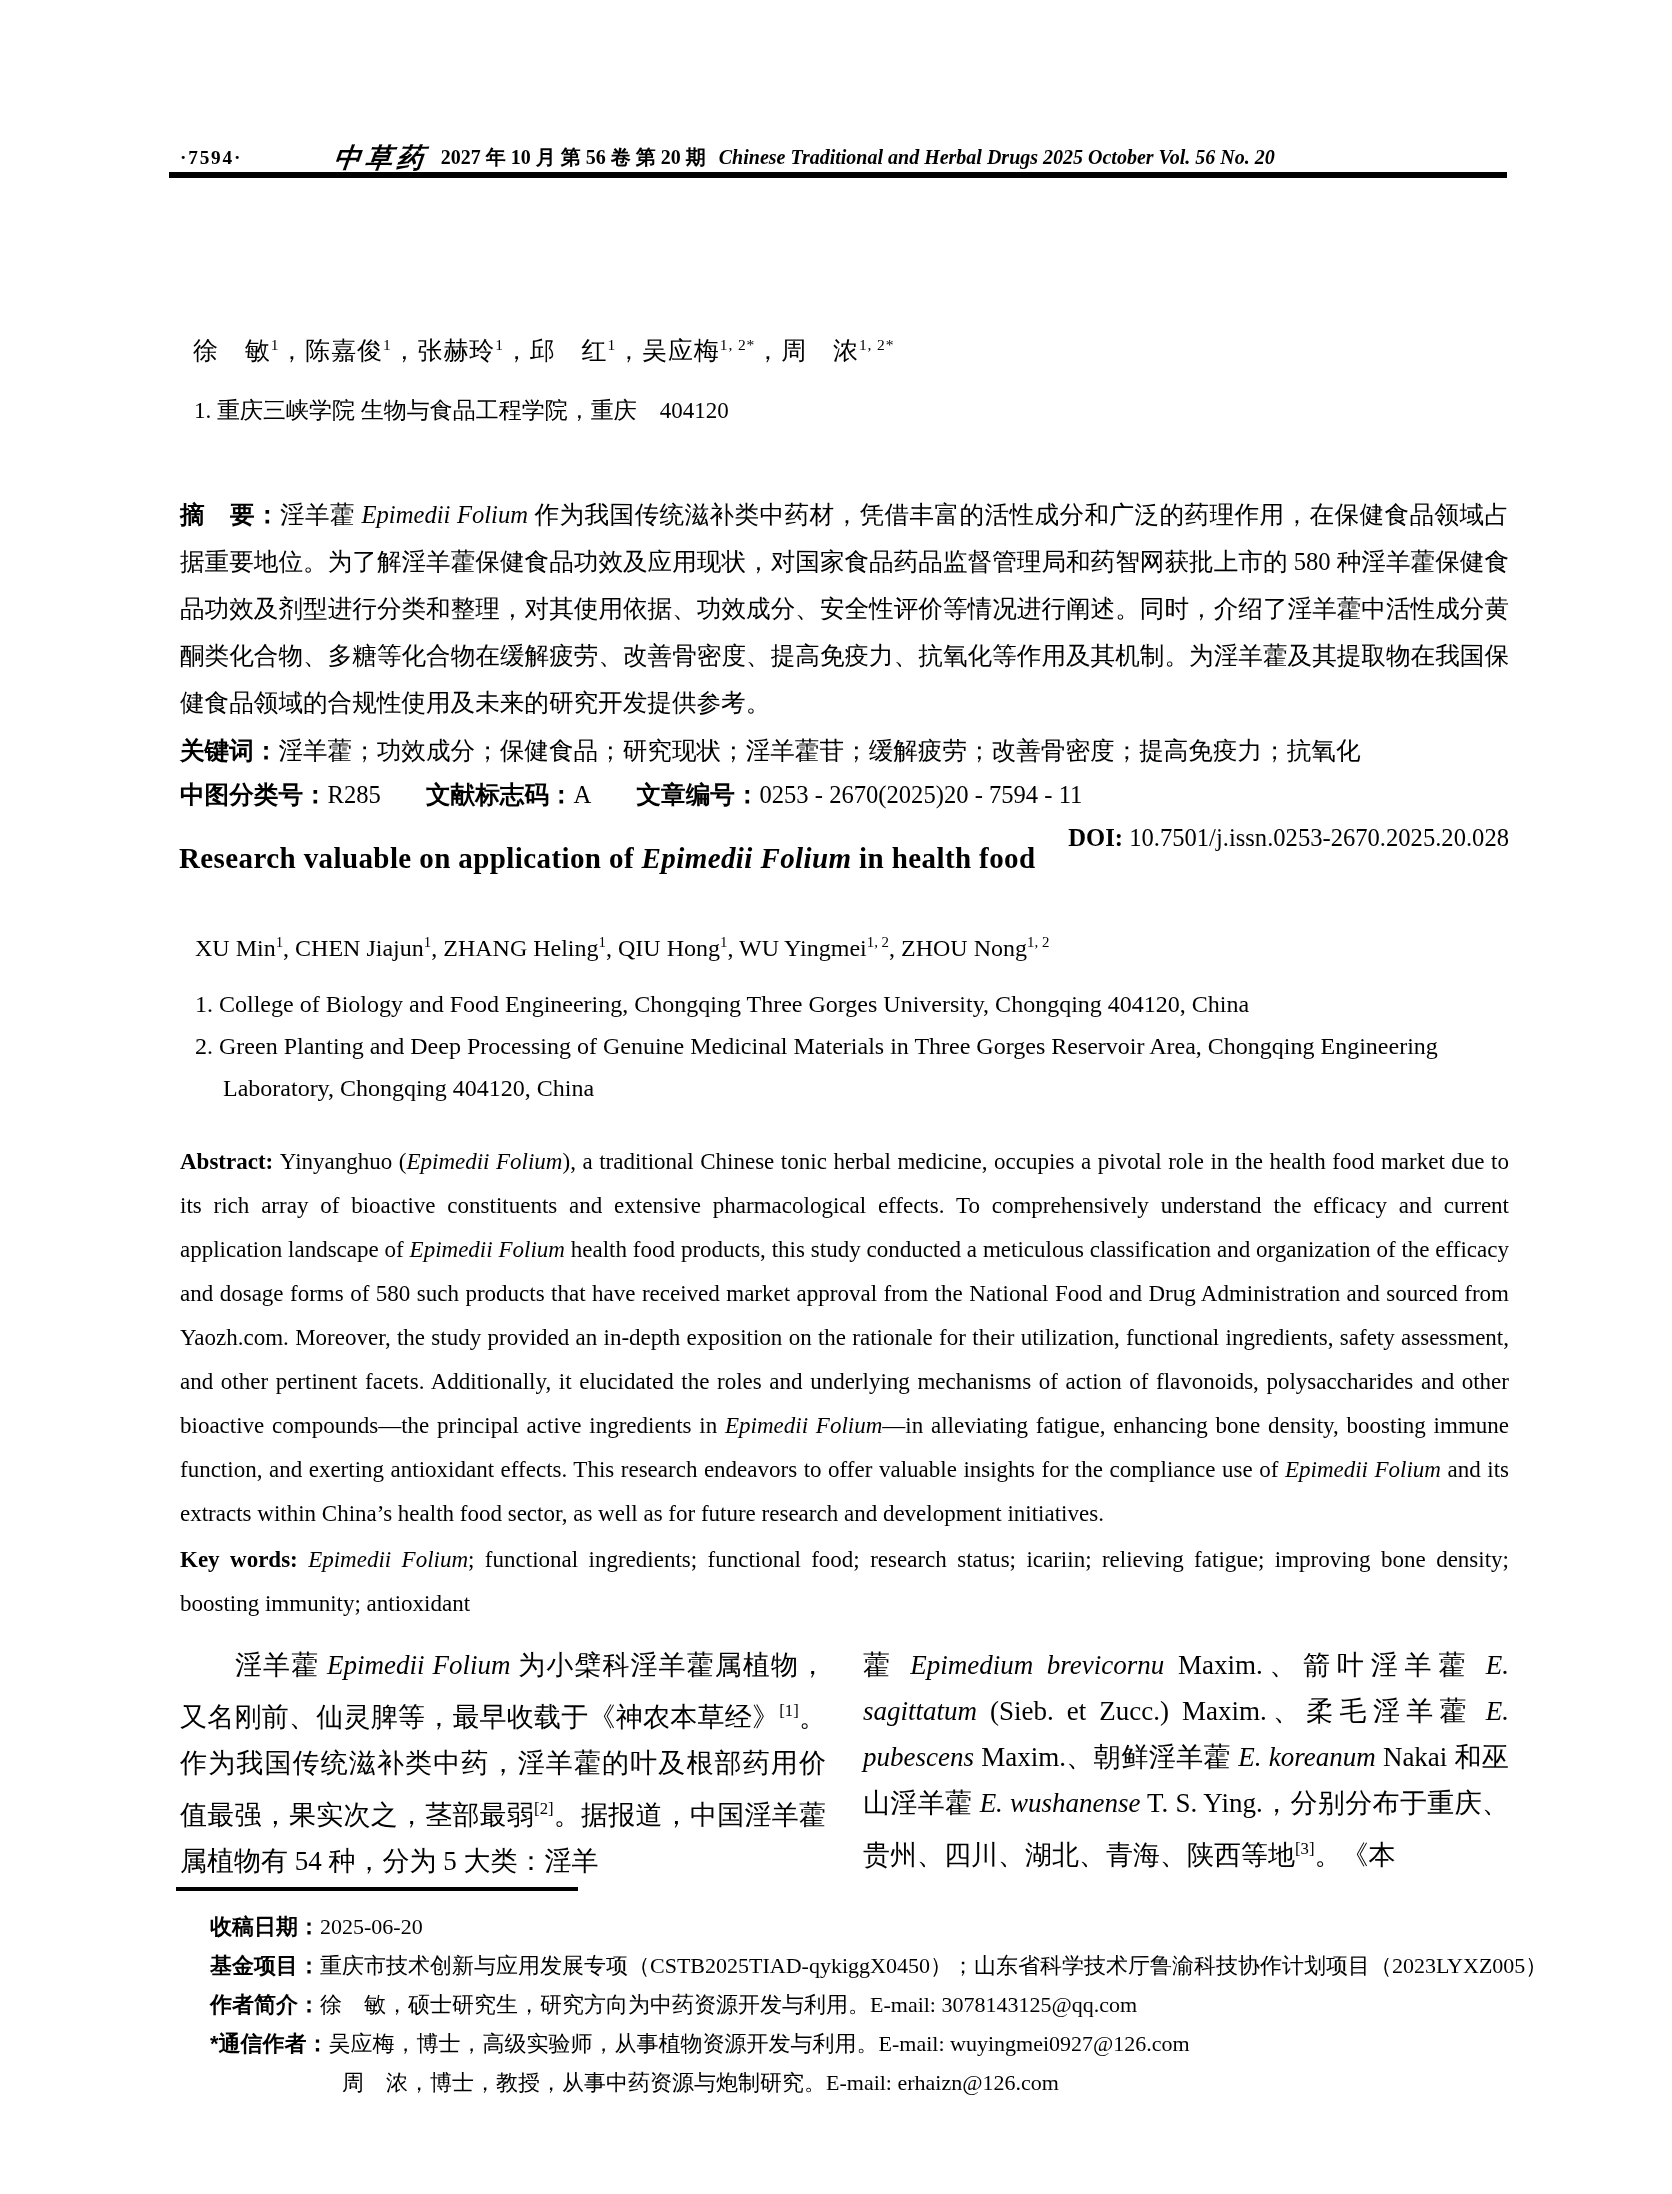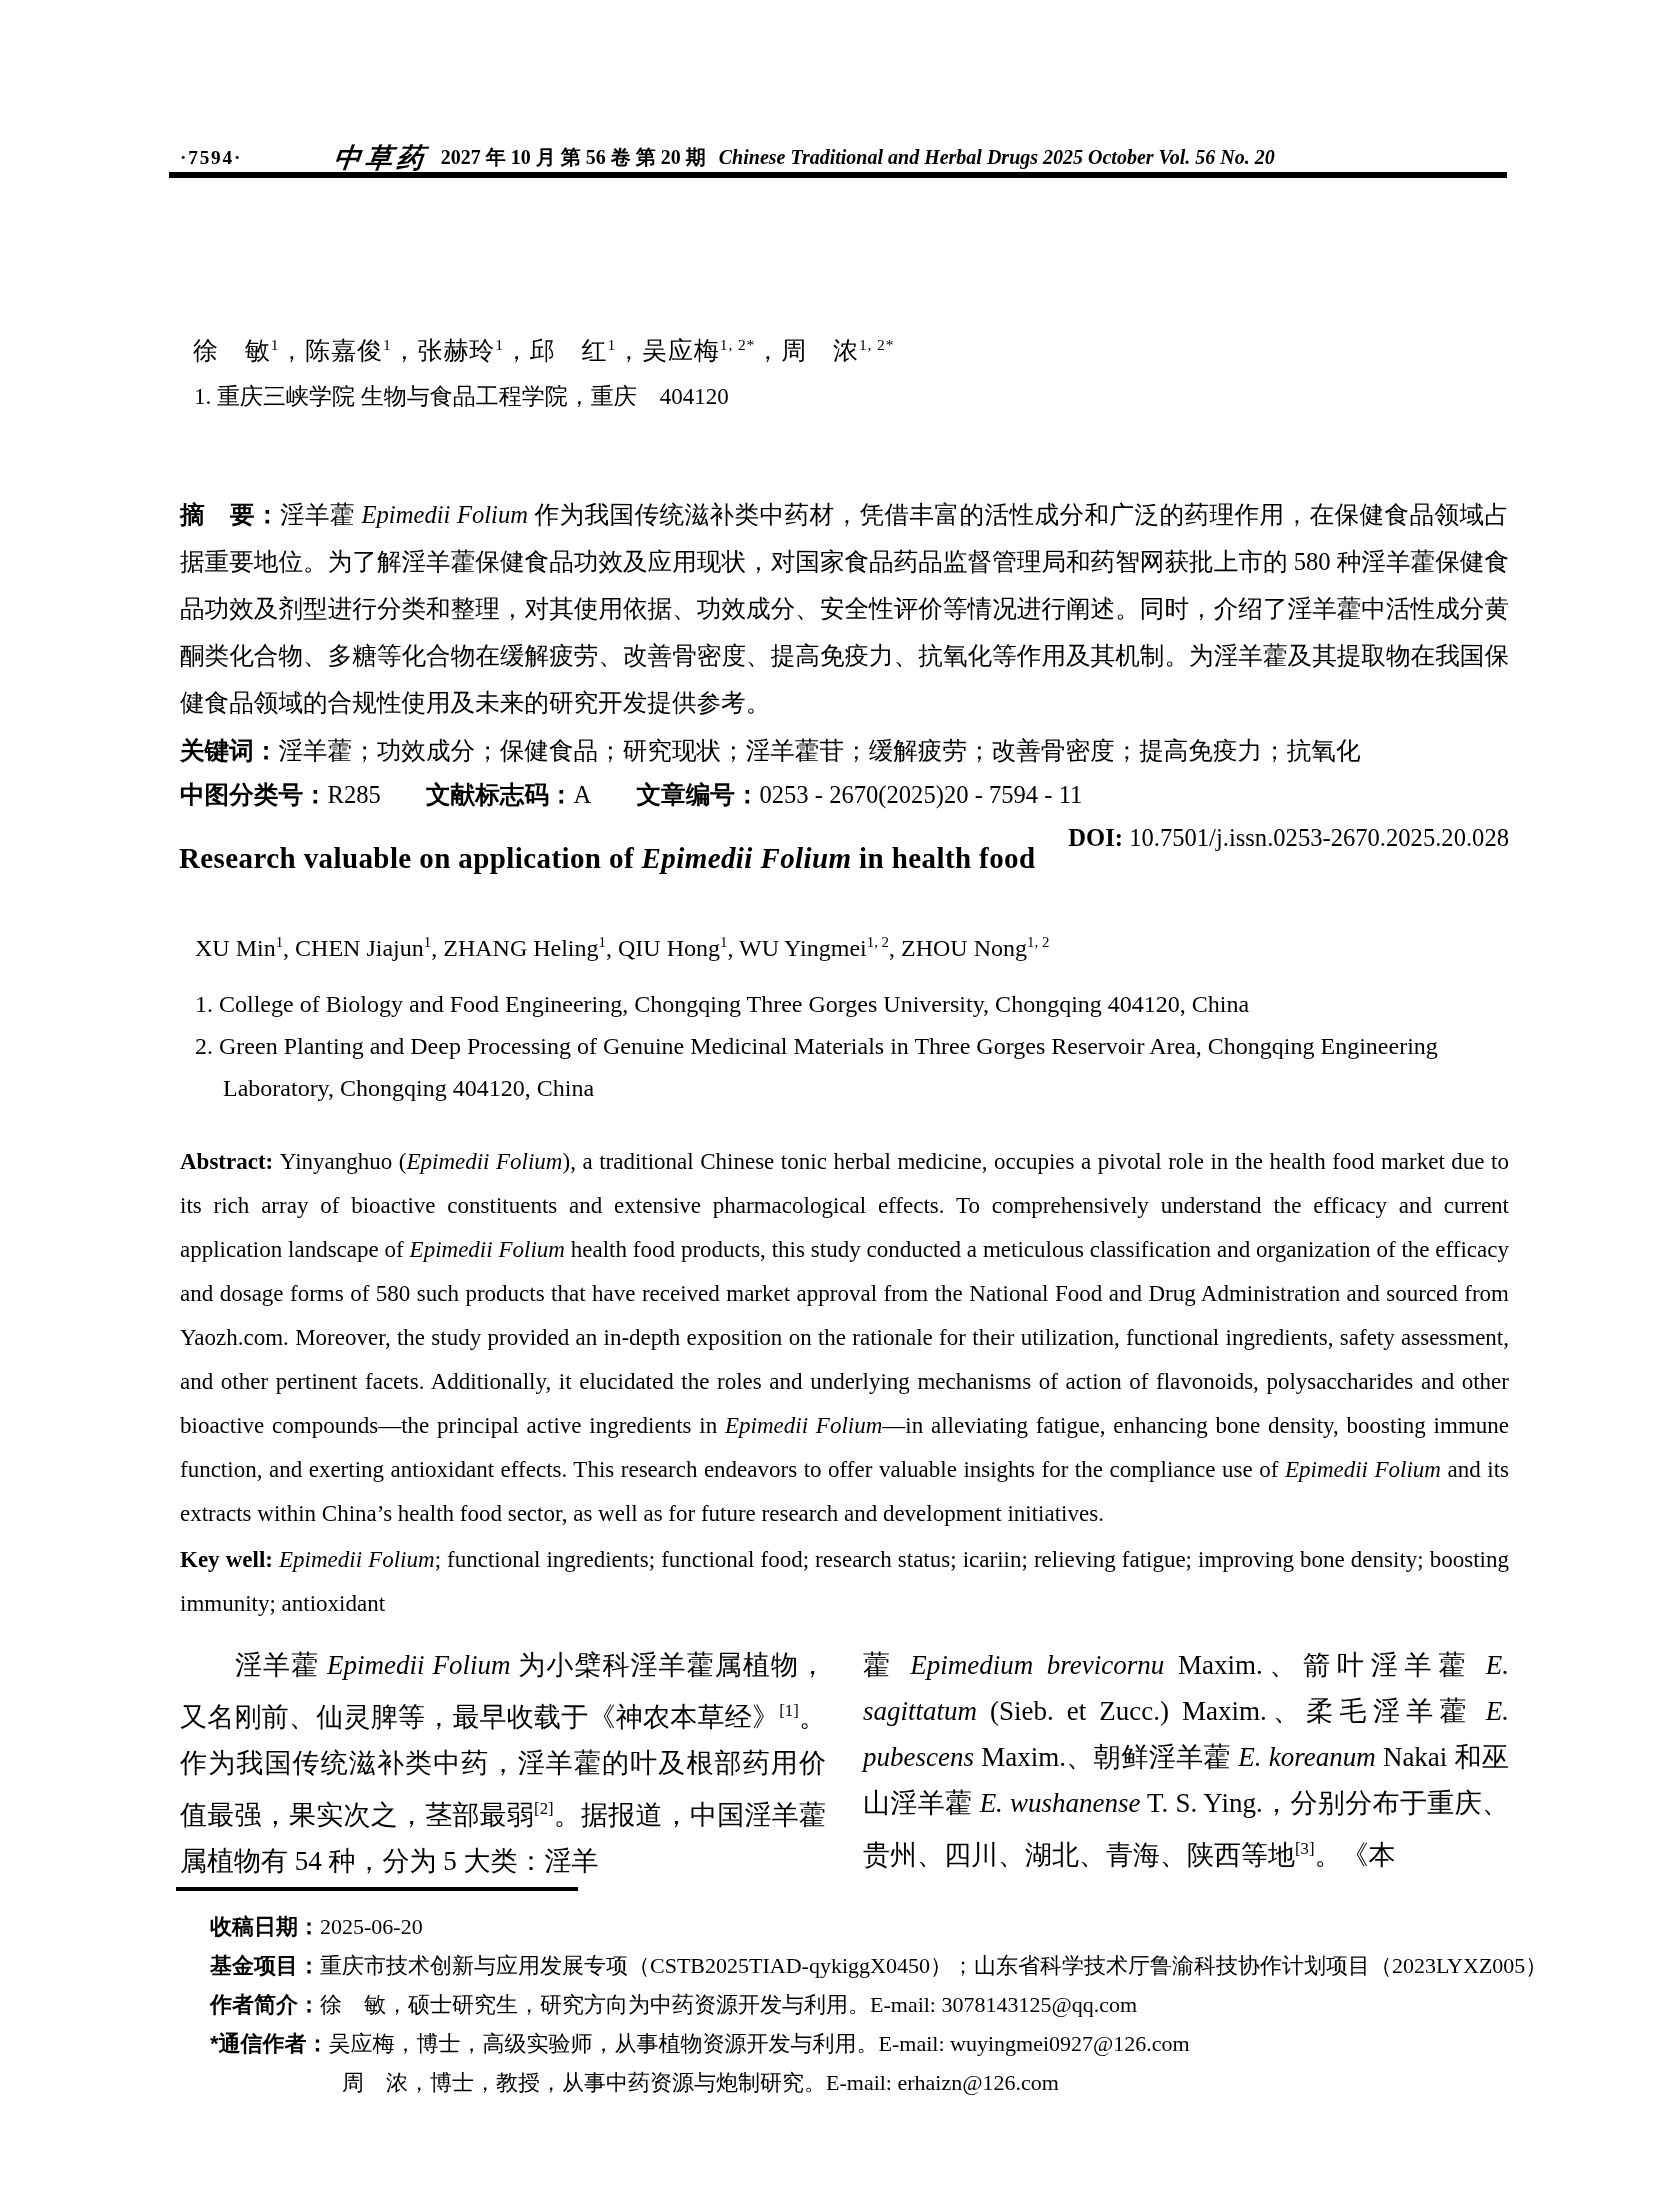--- a/index.html
+++ b/index.html
@@ -32,21 +32,21 @@
   
   .title-cn{
     position:absolute;left:179px;top:240px;width:1329px;
     font-family:"Liberation Sans", sans-serif;
     font-weight:bold;font-size:38px;letter-spacing:2.6px;
   }
   .authors-cn{
     position:absolute;left:193px;top:334px;width:1312px;
     font-size:25px;letter-spacing:0.9px;
   }
-  .affil-cn-1{position:absolute;left:194px;top:381px;width:1312px;font-size:23px;}
+  .affil-cn-1{position:absolute;left:194px;top:395px;width:1312px;font-size:23px;}
   .affil-cn-2{position:absolute;left:194px;top:422px;width:1312px;font-size:23px;}
   
   .cn-meta{
     position:absolute;left:180px;top:491px;width:1329px;
     font-size:24.6px;line-height:47px;text-align:justify;
   }
   .cn-meta .lbl{font-family:"Liberation Sans", sans-serif;font-weight:bold;}
   .kw-row{line-height:44px;margin-top:2.6px;text-align:left;}
   .clc-row{line-height:43px;text-align:left;}
   .clc-row .val{margin-right:39px;}
@@ -132,21 +132,21 @@
   <div class="affils-en" data-name="affiliations-en">
     <div class="affil" data-name="affiliation-en-1">1. College of Biology and Food Engineering, Chongqing Three Gorges University, Chongqing 404120, China</div>
     <div class="affil" data-name="affiliation-en-2">2. Green Planting and Deep Processing of Genuine Medicinal Materials in Three Gorges Reservoir Area, Chongqing Engineering Laboratory, Chongqing 404120, China</div>
   </div>
 
   <div class="en-abstract" data-name="english-abstract-block">
     <div data-name="abstract-en">
       <span class="lbl" data-name="abstract-label-en">Abstract: </span><span data-name="abstract-text-en"><span>Yinyanghuo (</span><span style="font-style: italic;">Epimedii Folium</span><span>), a traditional Chinese tonic herbal medicine, occupies a pivotal role in the health food market due to its rich array of bioactive constituents and extensive pharmacological effects. To comprehensively understand the efficacy and current application landscape of </span><span style="font-style: italic;">Epimedii Folium</span><span> health food products, this study conducted a meticulous classification and organization of the efficacy and dosage forms of 580 such products that have received market approval from the National Food and Drug Administration and sourced from Yaozh.com. Moreover, the study provided an in-depth exposition on the rationale for their utilization, functional ingredients, safety assessment, and other pertinent facets. Additionally, it elucidated the roles and underlying mechanisms of action of flavonoids, polysaccharides and other bioactive compounds—the principal active ingredients in </span><span style="font-style: italic;">Epimedii Folium</span><span>—in alleviating fatigue, enhancing bone density, boosting immune function, and exerting antioxidant effects. This research endeavors to offer valuable insights for the compliance use of </span><span style="font-style: italic;">Epimedii Folium</span><span> and its extracts within China’s health food sector, as well as for future research and development initiatives.</span></span>
     </div>
     <div class="kw" data-name="keywords-en">
-      <span class="lbl" data-name="keywords-label-en">Key well: </span><span data-name="keywords-text-en"><span style="font-style: italic;">Epimedii Folium</span><span>; functional ingredients; functional food; research status; icariin; relieving fatigue; improving bone density; boosting immunity; antioxidant</span></span>
+      <span class="lbl" data-name="keywords-label-en">Key words: </span><span data-name="keywords-text-en"><span style="font-style: italic;">Epimedii Folium</span><span>; functional ingredients; functional food; research status; icariin; relieving fatigue; improving bone density; boosting immunity; antioxidant</span></span>
     </div>
   </div>
 
   <div class="body-cols" data-name="body-columns">
     <div class="col col-left" data-name="body-column-left">
       <p data-name="body-paragraph-left"><span>淫羊藿 </span><span style="font-style: italic;">Epimedii Folium</span><span> 为小檗科淫羊藿属植物，又名刚前、仙灵脾等，最早收载于《神农本草经》</span><span style="vertical-align: super; font-size: 0.62em;">[1]</span><span>。作为我国传统滋补类中药，淫羊藿的叶及根部药用价值最强，果实次之，茎部最弱</span><span style="vertical-align: super; font-size: 0.62em;">[2]</span><span>。据报道，中国淫羊藿属植物有 54 种，分为 5 大类：淫羊</span></p>
     </div>
     <div class="col col-right" data-name="body-column-right">
       <p data-name="body-paragraph-right"><span>藿 </span><span style="font-style: italic;">Epimedium brevicornu</span><span> Maxim.、箭叶淫羊藿 </span><span style="font-style: italic;">E. sagittatum</span><span> (Sieb. et Zucc.) Maxim.、柔毛淫羊藿 </span><span style="font-style: italic;">E. pubescens</span><span> Maxim.、朝鲜淫羊藿 </span><span style="font-style: italic;">E. koreanum</span><span> Nakai 和巫山淫羊藿 </span><span style="font-style: italic;">E. wushanense</span><span> T. S. Ying.，分别分布于重庆、贵州、四川、湖北、青海、陕西等地</span><span style="vertical-align: super; font-size: 0.62em;">[3]</span><span>。《本</span></p>
     </div>

